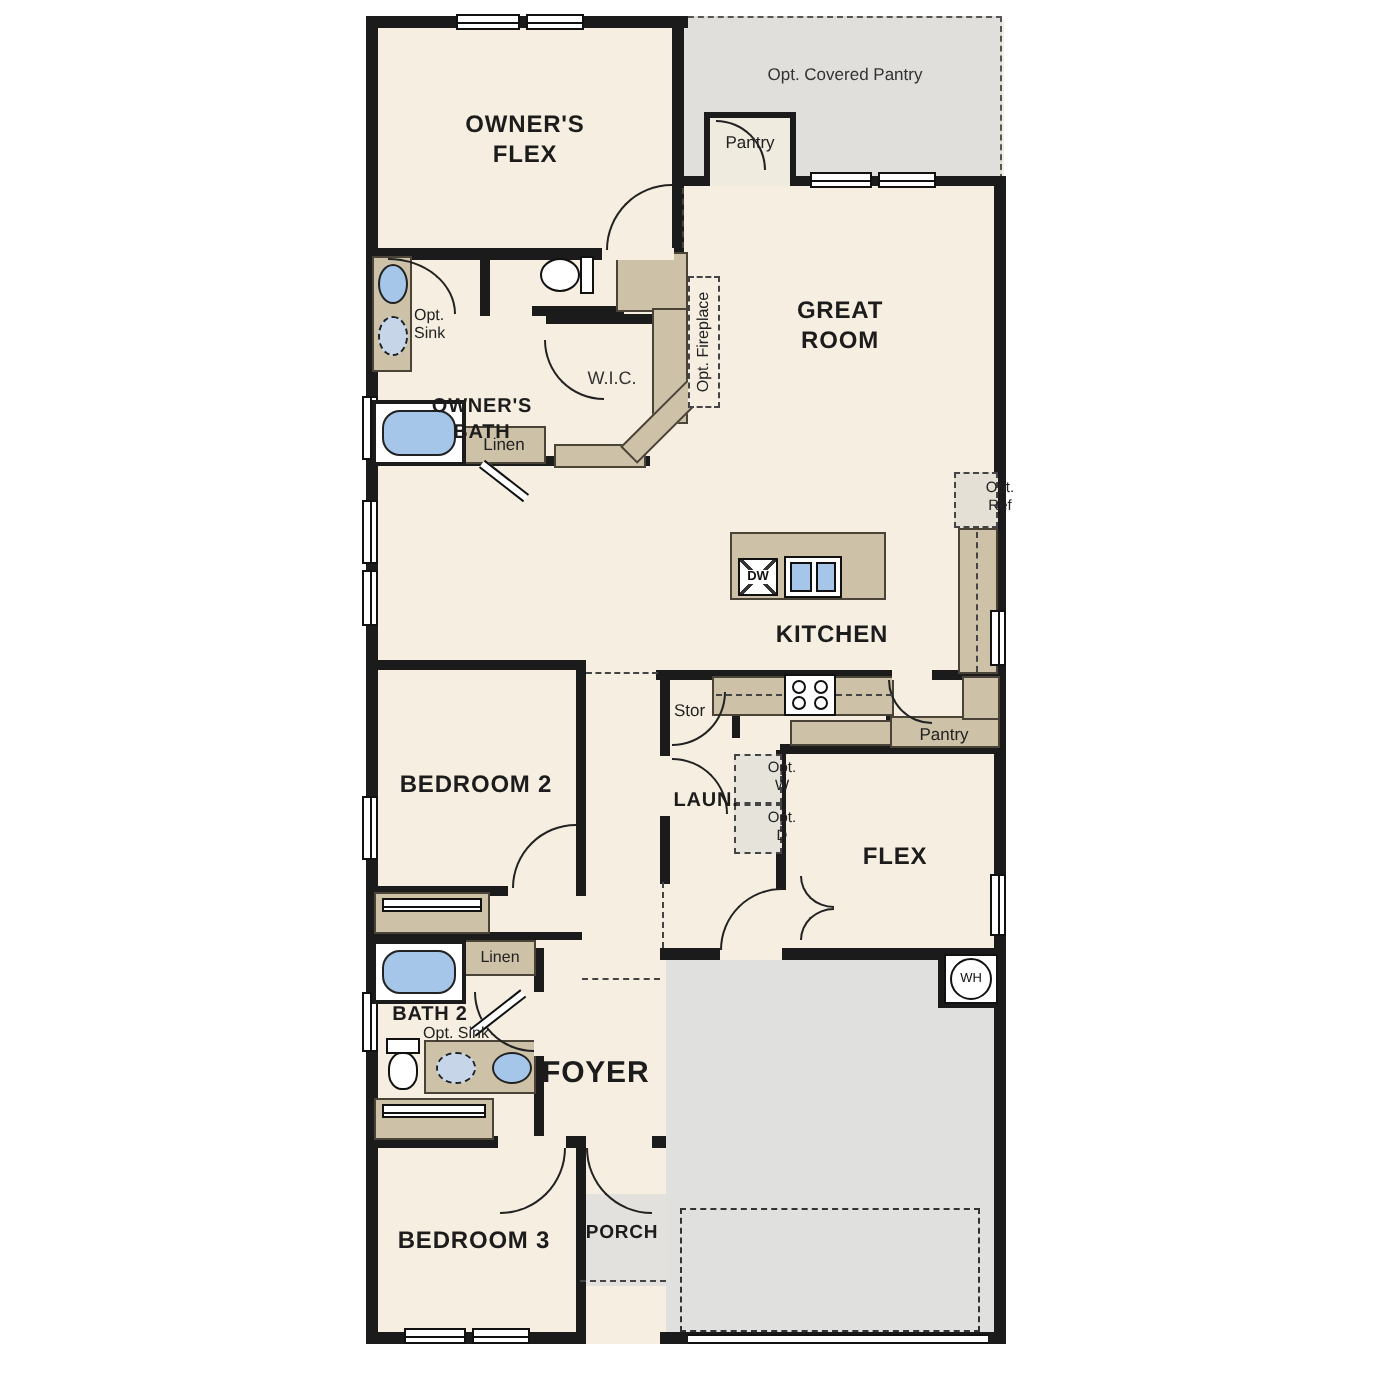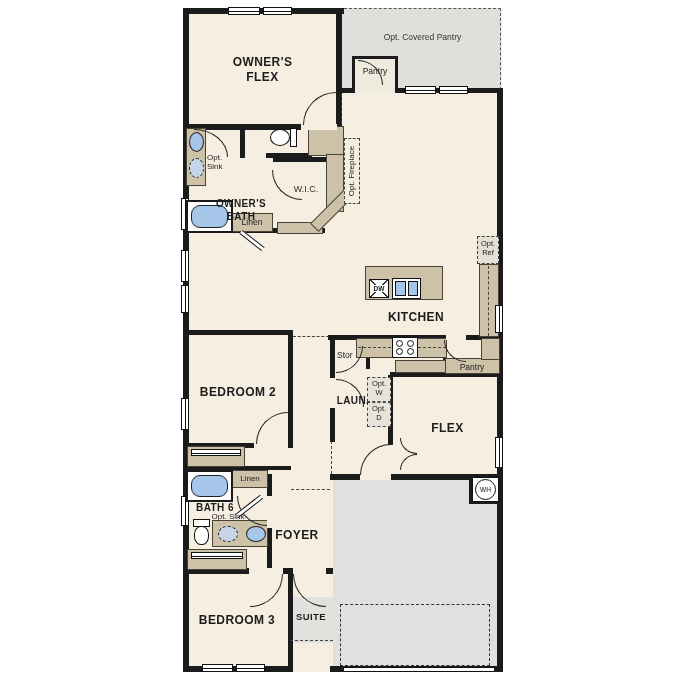--- a/index.html
+++ b/index.html
@@ -18,21 +18,21 @@
   .arc.tr{border-right:1.6px solid #222;border-top:1.6px solid #222;border-radius:0 100% 0 0;}
   .arc.bl{border-left:1.6px solid #222;border-bottom:1.6px solid #222;border-radius:0 0 0 100%;}
   .arc.br{border-right:1.6px solid #222;border-bottom:1.6px solid #222;border-radius:0 0 100% 0;}
   .dash{position:absolute;}
   .dash.h{border-top:1.6px dashed #444;}
   .dash.v{border-left:1.6px dashed #444;}
   .room-label{position:absolute;font-weight:bold;color:#1c1c1c;text-align:center;
               font-size:12px;line-height:1.25;letter-spacing:.4px;}
   .sm{font-size:10px;}
   .ann{position:absolute;font-size:8.5px;color:#222;text-align:center;line-height:1.15;}
-  .tiny{font-size:7.5px;}
+  .tiny{font-size:7.5px;padding-left:12px;}
   .blue{background:#a5c6e8;}
   .sink{position:absolute;background:#a5c6e8;border:1.4px solid #222;border-radius:50%;box-sizing:border-box;}
   .sink.opt{border-style:dashed;background:#c6d6e8;}
   .tub-outer{position:absolute;background:#fff;border:2px solid #1b1b1b;box-sizing:border-box;}
   .tub-inner{position:absolute;background:#a5c6e8;border:1.4px solid #222;border-radius:9px;box-sizing:border-box;}
   .stove{position:absolute;background:#fff;border:1.6px solid #111;box-sizing:border-box;}
   .burner{position:absolute;width:7px;height:7px;border:1.2px solid #111;border-radius:50%;box-sizing:border-box;background:#fff;}
   .dwbox{position:absolute;background:#fff;border:1.6px solid #111;box-sizing:border-box;
          display:flex;align-items:center;justify-content:center;font-size:6.5px;font-weight:bold;color:#111;
          background-image:linear-gradient(45deg,transparent 47%,#333 47%,#333 53%,transparent 53%),
@@ -199,34 +199,35 @@
 
   <div class="abs" style="left:193px;top:519px;width:17px;height:8px;background:#fff;border:1.4px solid #111;box-sizing:border-box;"></div>
   <div class="abs" style="left:194px;top:526px;width:15px;height:19px;background:#fff;border:1.4px solid #111;border-radius:45%;box-sizing:border-box;"></div>
 
   <div class="sink opt" style="left:218px;top:526px;width:20px;height:16px;"></div>
   <div class="sink" style="left:246px;top:526px;width:20px;height:16px;"></div>
 
   <div class="room-label" style="left:215px;top:55px;width:95px;">OWNER'S FLEX</div>
   <div class="ann" style="left:360px;top:33px;width:125px;color:#333;">Opt. Covered Pantry</div>
   <div class="ann" style="left:357px;top:67px;width:36px;">Pantry</div>
+  <div class="room-label" style="left:385px;top:148px;width:70px;">GREAT ROOM</div>
   <div class="ann" style="left:317px;top:166px;width:70px;height:10px;transform:rotate(-90deg);font-size:8px;">Opt. Fireplace</div>
   <div class="ann" style="left:207px;top:153px;width:24px;text-align:left;font-size:8px;">Opt. Sink</div>
   <div class="room-label sm" style="left:205px;top:167px;width:72px;margin-top:31px;">OWNER'S BATH</div>
   <div class="ann" style="left:288px;top:184px;width:36px;font-size:9px;color:#333;">W.I.C.</div>
   <div class="ann" style="left:236px;top:218px;width:32px;">Linen</div>
   <div class="room-label" style="left:383px;top:310px;width:66px;">KITCHEN</div>
   <div class="ann tiny" style="left:478px;top:240px;width:20px;">Opt. Ref</div>
   <div class="ann" style="left:452px;top:363px;width:40px;">Pantry</div>
   <div class="ann" style="left:337px;top:351px;width:26px;text-align:left;">Stor</div>
   <div class="room-label sm" style="left:332px;top:395px;width:42px;">LAUN.</div>
   <div class="ann tiny" style="left:369px;top:380px;width:20px;">Opt. W</div>
   <div class="ann tiny" style="left:369px;top:405px;width:20px;">Opt. D</div>
   <div class="room-label" style="left:192px;top:385px;width:92px;">BEDROOM 2</div>
   <div class="room-label" style="left:420px;top:421px;width:55px;">FLEX</div>
   <div class="ann" style="left:235px;top:474px;width:30px;font-size:8px;">Linen</div>
-  <div class="room-label sm" style="left:190px;top:502px;width:50px;">BATH 6</div>
+  <div class="room-label sm" style="left:190px;top:502px;width:50px;">BATH 2</div>
   <div class="ann" style="left:206px;top:512px;width:44px;font-size:8px;">Opt. Sink</div>
-  <div class="room-label" style="left:271px;top:528px;width:52px;font-size:12px;">FOYER</div>
+  <div class="room-label" style="left:271px;top:528px;width:52px;font-size:15px;">FOYER</div>
   <div class="room-label" style="left:190px;top:613px;width:94px;">BEDROOM 3</div>
-  <div class="room-label" style="left:290px;top:611px;width:42px;font-size:9.5px;">SUITE</div>
+  <div class="room-label" style="left:290px;top:611px;width:42px;font-size:9.5px;">PORCH</div>
 
 </div>
 
 </body></html>

